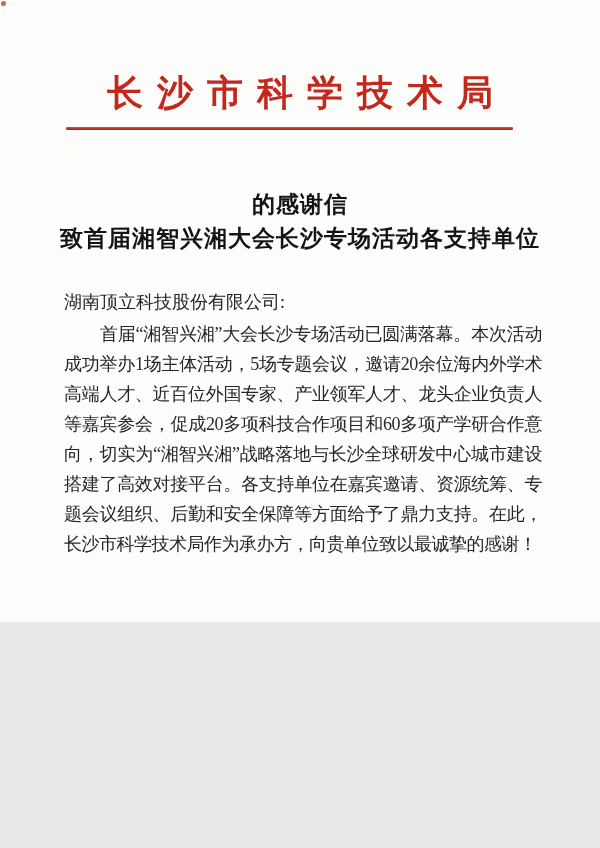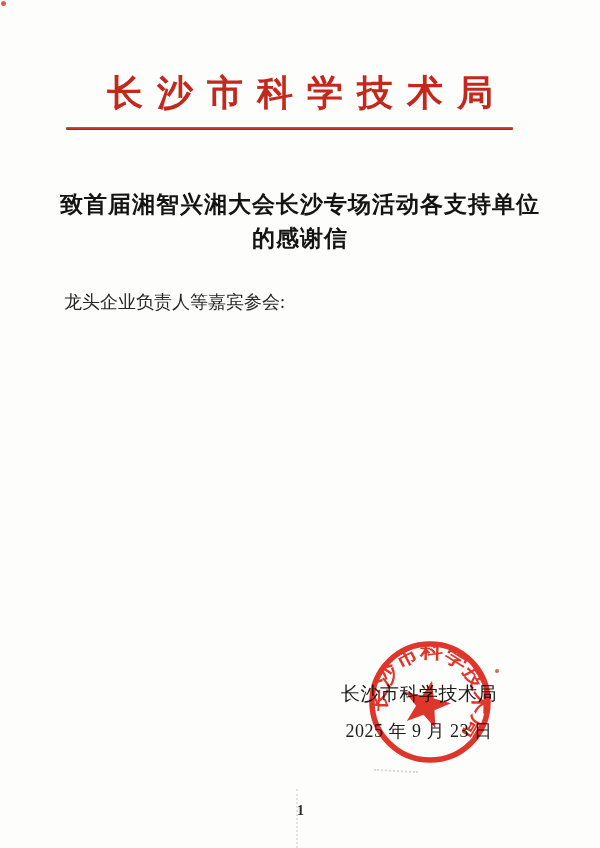--- a/index.html
+++ b/index.html
@@ -1,18 +1,18 @@
 <!DOCTYPE html>
 <html><head>
 <meta charset="utf-8">
 <style>
   html,body { margin:0; padding:0; background:#e8e8e8; }
   .page {
     position:relative;
-    width:600px; height:848px;
+    width:600px; height:622px;
     margin:0 auto;
     background:#fdfdfc;
     font-family:"Liberation Serif","DejaVu Serif",serif;
     overflow:hidden;
     color:#262626;
   }
 
   
   .org-header {
     margin:0;
@@ -124,26 +124,27 @@
 <body>
 
 <div class="page">
 
   <div class="speck-tl"></div>
 
   <h1 class="org-header">长沙市科学技术局</h1>
   <div class="header-rule"></div>
 
   <div class="doc-title">
+    <div>的感谢信</div>
     <div>致首届湘智兴湘大会长沙专场活动各支持单位</div>
-    <div>的感谢信</div>
   </div>
 
   <div class="letter-body">
-    <div class="salutation">龙头企业负责人等嘉宾参会:</div>
+    <div class="salutation">湖南顶立科技股份有限公司:</div>
+    <p>首届“湘智兴湘”大会长沙专场活动已圆满落幕。本次活动成功举办1场主体活动，5场专题会议，邀请20余位海内外学术高端人才、近百位外国专家、产业领军人才、龙头企业负责人等嘉宾参会，促成20多项科技合作项目和60多项产学研合作意向，切实为“湘智兴湘”战略落地与长沙全球研发中心城市建设搭建了高效对接平台。各支持单位在嘉宾邀请、资源统筹、专题会议组织、后勤和安全保障等方面给予了鼎力支持。在此，长沙市科学技术局作为承办方，向贵单位致以最诚挚的感谢！</p>
   </div>
 
   <div class="signature">
     <div class="sig-org">长沙市科学技术局</div>
     <div class="sig-date">2025 年 9 月 23 日</div>
   </div>
 
   <svg class="seal" width="132" height="132" viewBox="0 0 132 132" aria-hidden="true">
     <circle cx="66" cy="66" r="58" fill="none" stroke="#df2418" stroke-width="5.5"></circle>
     <polygon fill="#df2418" transform="rotate(14 62 69)" points="62,44 56.1,60.9 38.2,61.3 52.5,72.1 47.3,89.2 62,79 76.7,89.2 71.5,72.1 85.8,61.3 67.9,60.9"></polygon>

